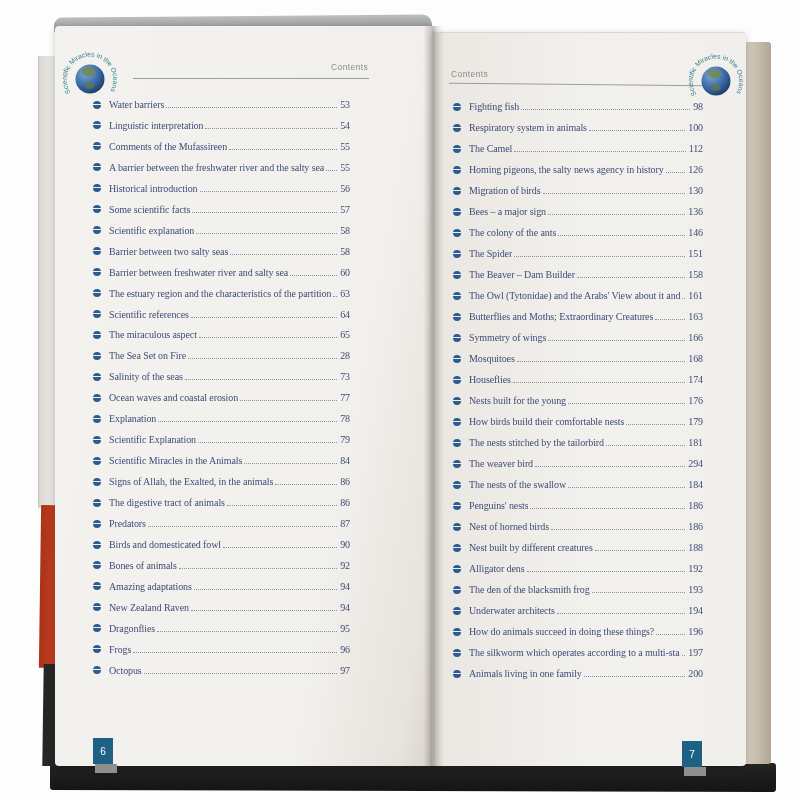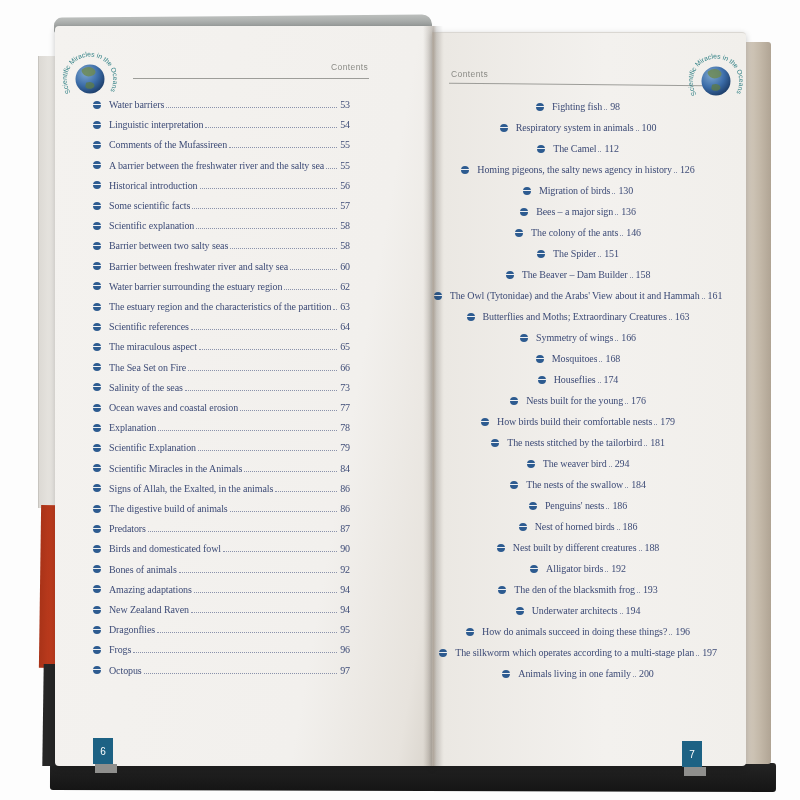--- a/index.html
+++ b/index.html
@@ -147,26 +147,20 @@
     <span class="pnum">58</span>
   </div>
 
   <div class="toc-row">
     <span class="bullet"></span>
     <span class="toc-title">Barrier between freshwater river and salty sea</span>
     <span class="leader"></span>
     <span class="pnum">60</span>
   </div>
 
-  <div class="toc-row">
-    <span class="bullet"></span>
-    <span class="toc-title">Water barrier surrounding the estuary region</span>
-    <span class="leader"></span>
-    <span class="pnum">62</span>
-  </div>
 
   <div class="toc-row">
     <span class="bullet"></span>
     <span class="toc-title">The estuary region and the characteristics of the partition</span>
     <span class="leader"></span>
     <span class="pnum">63</span>
   </div>
 
   <div class="toc-row">
     <span class="bullet"></span>
@@ -179,21 +173,21 @@
     <span class="bullet"></span>
     <span class="toc-title">The miraculous aspect</span>
     <span class="leader"></span>
     <span class="pnum">65</span>
   </div>
 
   <div class="toc-row">
     <span class="bullet"></span>
     <span class="toc-title">The Sea Set on Fire</span>
     <span class="leader"></span>
-    <span class="pnum">66</span>
+    <span class="pnum">28</span>
   </div>
 
   <div class="toc-row">
     <span class="bullet"></span>
     <span class="toc-title">Salinity of the seas</span>
     <span class="leader"></span>
     <span class="pnum">73</span>
   </div>
 
   <div class="toc-row">
@@ -227,21 +221,21 @@
 
   <div class="toc-row">
     <span class="bullet"></span>
     <span class="toc-title">Signs of Allah, the Exalted, in the animals</span>
     <span class="leader"></span>
     <span class="pnum">86</span>
   </div>
 
   <div class="toc-row">
     <span class="bullet"></span>
-    <span class="toc-title">The digestive build of animals</span>
+    <span class="toc-title">The digestive tract of animals</span>
     <span class="leader"></span>
     <span class="pnum">86</span>
   </div>
 
   <div class="toc-row">
     <span class="bullet"></span>
     <span class="toc-title">Predators</span>
     <span class="leader"></span>
     <span class="pnum">87</span>
   </div>
@@ -316,21 +310,21 @@
         <path id="arcR" d="M 10,46 A 24,24 0 1 1 50,46" fill="none"></path>
       </defs>
       <text font-size="7" fill="#2e7f84" font-family="Liberation Sans, sans-serif">
         <textPath href="#arcR">Scientific Miracles in the Oceans</textPath>
       </text>
       <circle cx="30" cy="32" r="15" fill="url(#glR)"></circle>
       <path d="M22,22 q6,-4 11,-1 q5,3 1,7 q-6,3 -10,0 q-4,-4 -2,-6 Z" fill="#6d8a55" opacity=".85"></path>
       <path d="M26,36 q5,-2 8,1 q2,3 -2,5 q-5,1 -7,-2 Z" fill="#5d7a49" opacity=".8"></path>
     </svg>
 
-    <div class="toc" style="left:21px;top:68px;width:250px;height:578px;align-items:center;">
+    <div class="toc" style="left:21px;top:68px;width:250px;height:578px;">
   <div class="toc-row">
     <span class="bullet"></span>
     <span class="toc-title">Fighting fish</span>
     <span class="leader"></span>
     <span class="pnum">98</span>
   </div>
 
   <div class="toc-row">
     <span class="bullet"></span>
     <span class="toc-title">Respiratory system in animals</span>
@@ -476,21 +470,21 @@
   <div class="toc-row">
     <span class="bullet"></span>
     <span class="toc-title">Nest built by different creatures</span>
     <span class="leader"></span>
     <span class="pnum">188</span>
   </div>
 
 
   <div class="toc-row">
     <span class="bullet"></span>
-    <span class="toc-title">Alligator birds</span>
+    <span class="toc-title">Alligator dens</span>
     <span class="leader"></span>
     <span class="pnum">192</span>
   </div>
 
   <div class="toc-row">
     <span class="bullet"></span>
     <span class="toc-title">The den of the blacksmith frog</span>
     <span class="leader"></span>
     <span class="pnum">193</span>
   </div>

